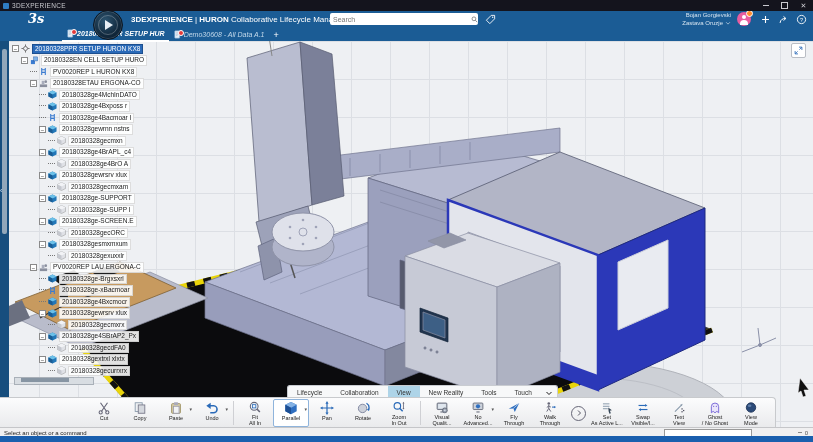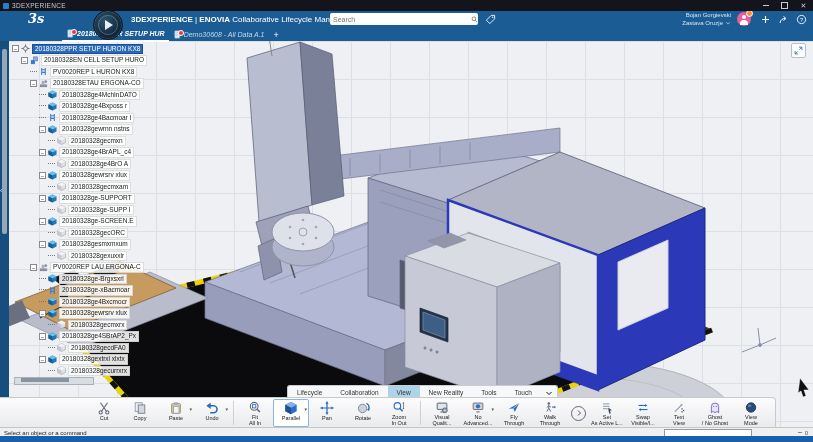--- a/index.html
+++ b/index.html
@@ -305,21 +305,21 @@
       </div>
       <div class="tab-add">+</div>
     </div>
 </div>
 <span class="logo3s">3s</span>
 <div class="compass">
   <div class="ring"></div>
     <div class="play"></div>
 </div>
 <div class="apptitle">
-  <b>3DEXPERIENCE</b><span> | </span><b>ENOVIA</b><span> Collaborative Lifecycle Management</span>
+  <b>3DEXPERIENCE</b><span> | </span><b>HURON</b><span> Collaborative Lifecycle Management</span>
 </div>
 <div class="searchwrap">
   <input placeholder="Search" style="">
   <svg class="ic">
       <use href="#ic-search"></use>
     </svg>
 </div>
 <span class="hicon" style="left:484px;width:12px;height:12px;">
     <svg class="ic" style="width:11px;height:11px;">
       <use href="#ic-tag"></use>

